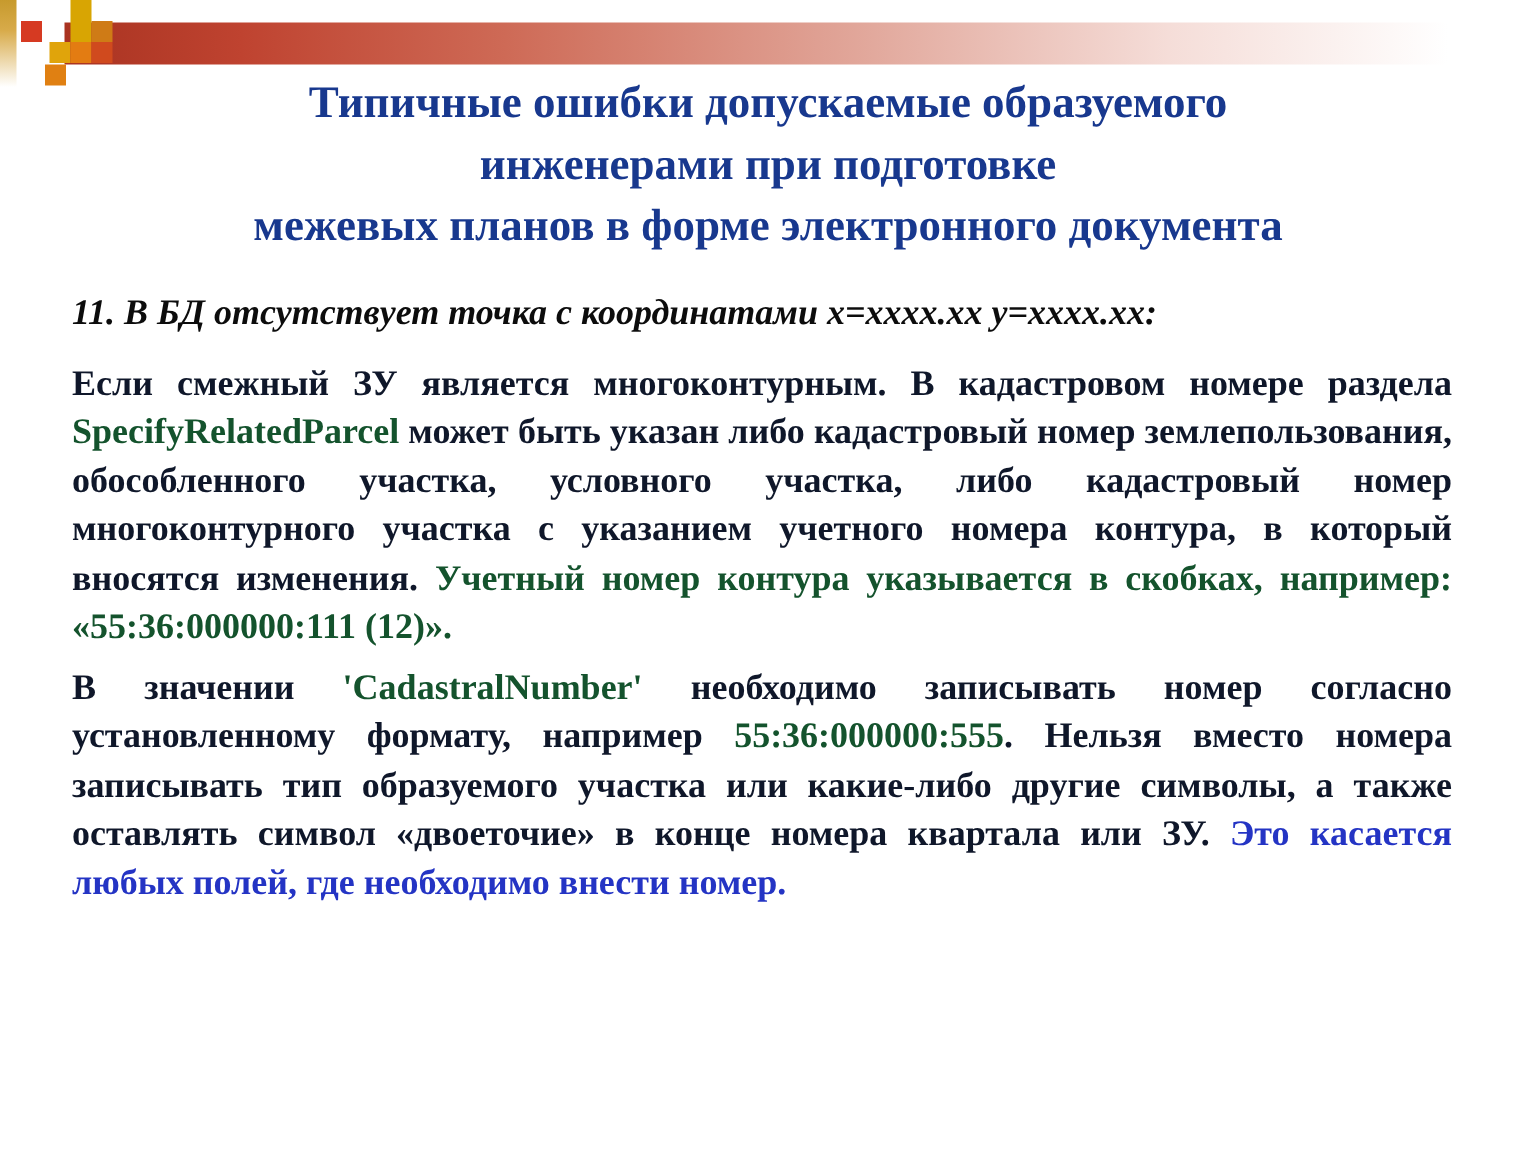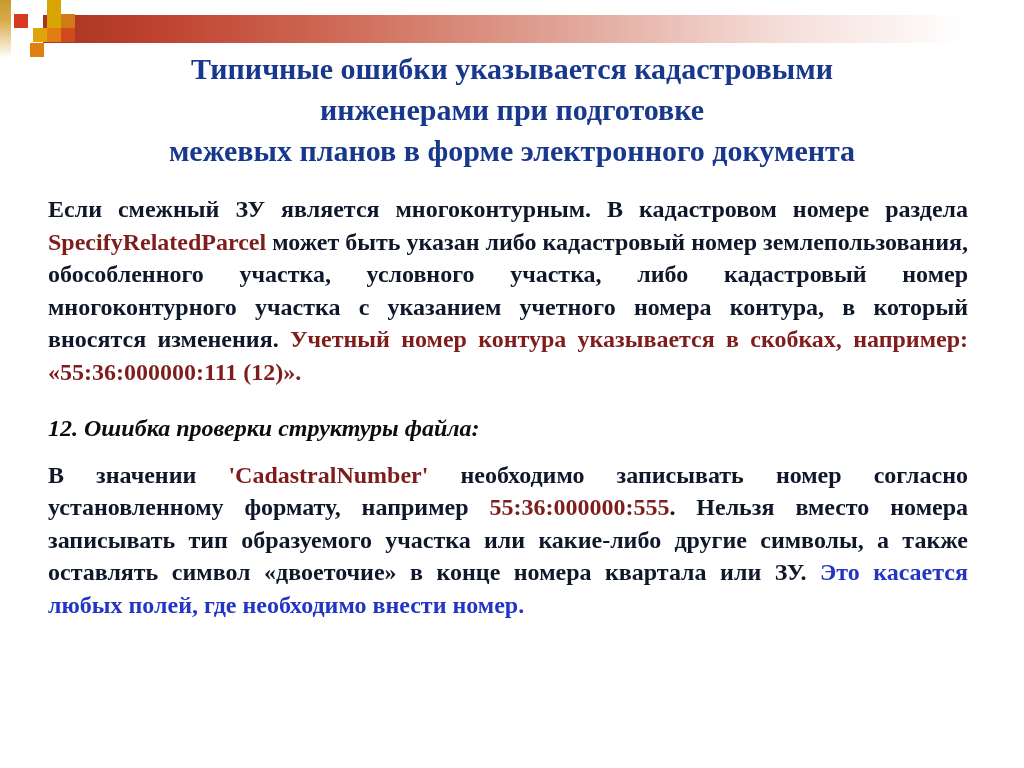--- a/index.html
+++ b/index.html
@@ -72,44 +72,44 @@
     text-align: left;
   }
   .sec-heading.gap-top { margin-top: 24px; }
   .body-para {
     margin: 0 0 8px 0;
     text-align: justify;
     text-justify: inter-word;
   }
   .body-para.italic { font-style: italic; }
   .ink   { color: #0f172a; }
-  .azure { color: #7f1d1d; }
+  .azure { color: #14532d; }
   .royal { color: #2434c4; }
 </style>
 </head>
 <body>
 
 <div class="slide">
 
   <div class="top-red-bar"></div>
   <div class="left-gold-bar"></div>
   <div id="squares-holder">
       <div class="pixel-square" style="left: 47px; top: 0px; background: rgb(216, 165, 3);"></div>
       <div class="pixel-square" style="left: 14px; top: 14px; background: rgb(214, 58, 34);"></div>
       <div class="pixel-square" style="left: 47px; top: 14px; background: rgb(216, 165, 3);"></div>
       <div class="pixel-square" style="left: 61px; top: 14px; background: rgb(207, 123, 22);"></div>
       <div class="pixel-square" style="left: 33px; top: 28px; background: rgb(224, 164, 11);"></div>
       <div class="pixel-square" style="left: 47px; top: 28px; background: rgb(227, 124, 18);"></div>
       <div class="pixel-square" style="left: 61px; top: 28px; background: rgb(208, 74, 30);"></div>
       <div class="pixel-square" style="left: 30px; top: 43px; background: rgb(224, 128, 18);"></div>
     </div>
 
-  <div class="title">Типичные ошибки указывается кадастровыми
+  <div class="title">Типичные ошибки допускаемые образуемого
 инженерами при подготовке
 межевых планов в форме электронного документа</div>
 
   <div class="body-area" id="body-holder">
+      <div class="sec-heading">11. В БД отсутствует точка с координатами x=xxxx.xx y=xxxx.xx:</div>
       <p class="body-para"><span class="ink">Если смежный ЗУ является многоконтурным. В кадастровом номере раздела </span><span class="azure">SpecifyRelatedParcel</span><span class="ink"> может быть указан либо кадастровый номер землепользования, обособленного участка, условного участка, либо кадастровый номер многоконтурного участка с указанием учетного номера контура, в который вносятся изменения. </span><span class="azure">Учетный номер контура указывается в скобках, например: «55:36:000000:111 (12)».</span></p>
-      <div class="sec-heading gap-top">12. Ошибка проверки структуры файла:</div>
       <p class="body-para"><span class="ink">В значении </span><span class="azure">'CadastralNumber'</span><span class="ink"> необходимо записывать номер согласно установленному формату, например </span><span class="azure">55:36:000000:555</span><span class="ink">.  Нельзя вместо номера записывать тип образуемого участка или какие-либо другие символы,  а также оставлять символ «двоеточие» в конце номера квартала или ЗУ. </span><span class="royal">Это касается любых полей, где необходимо внести номер.</span></p>
     </div>
 
 </div>
 
 </body></html>

